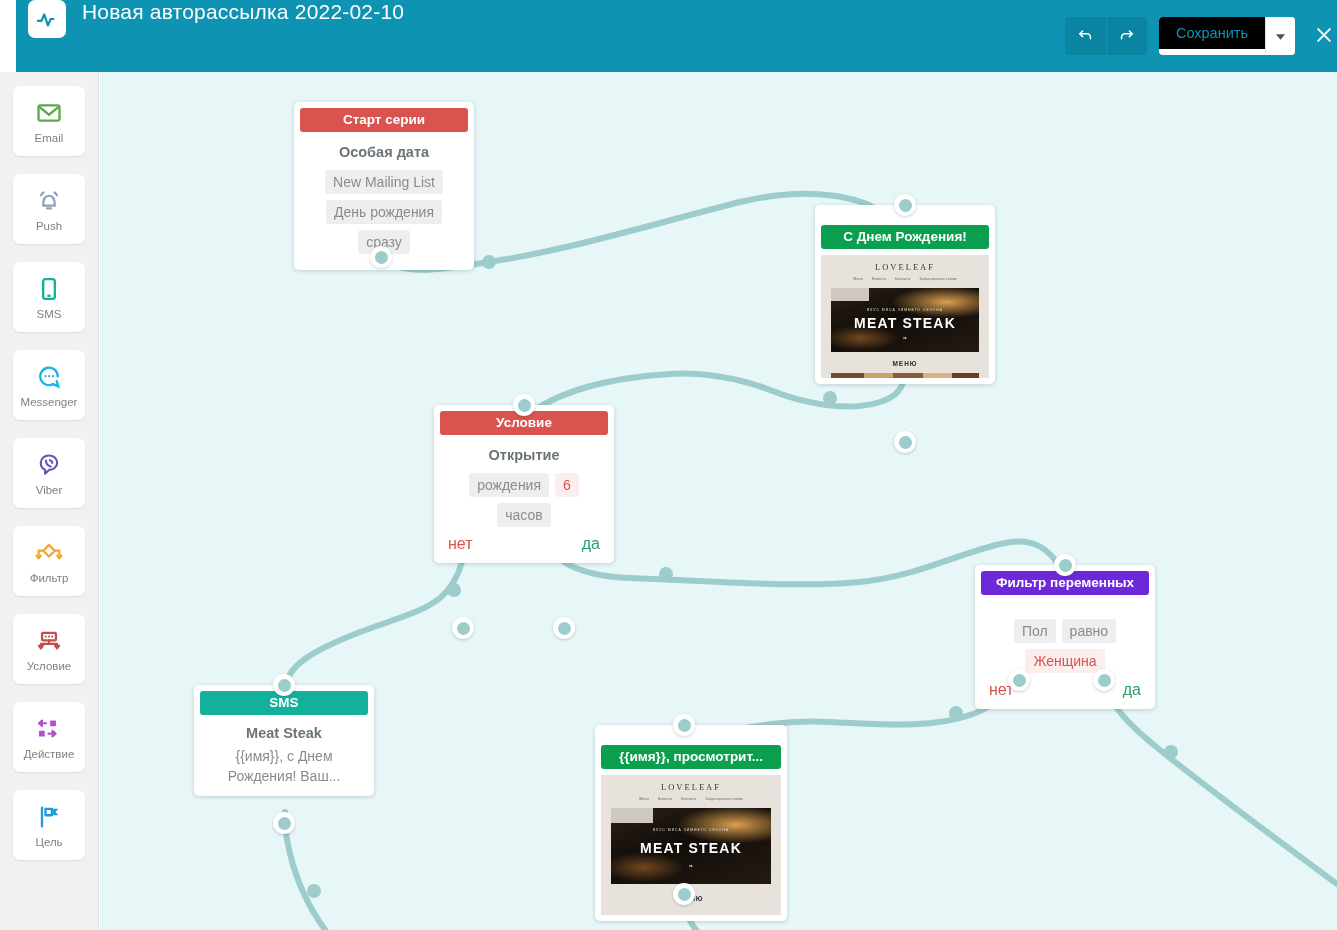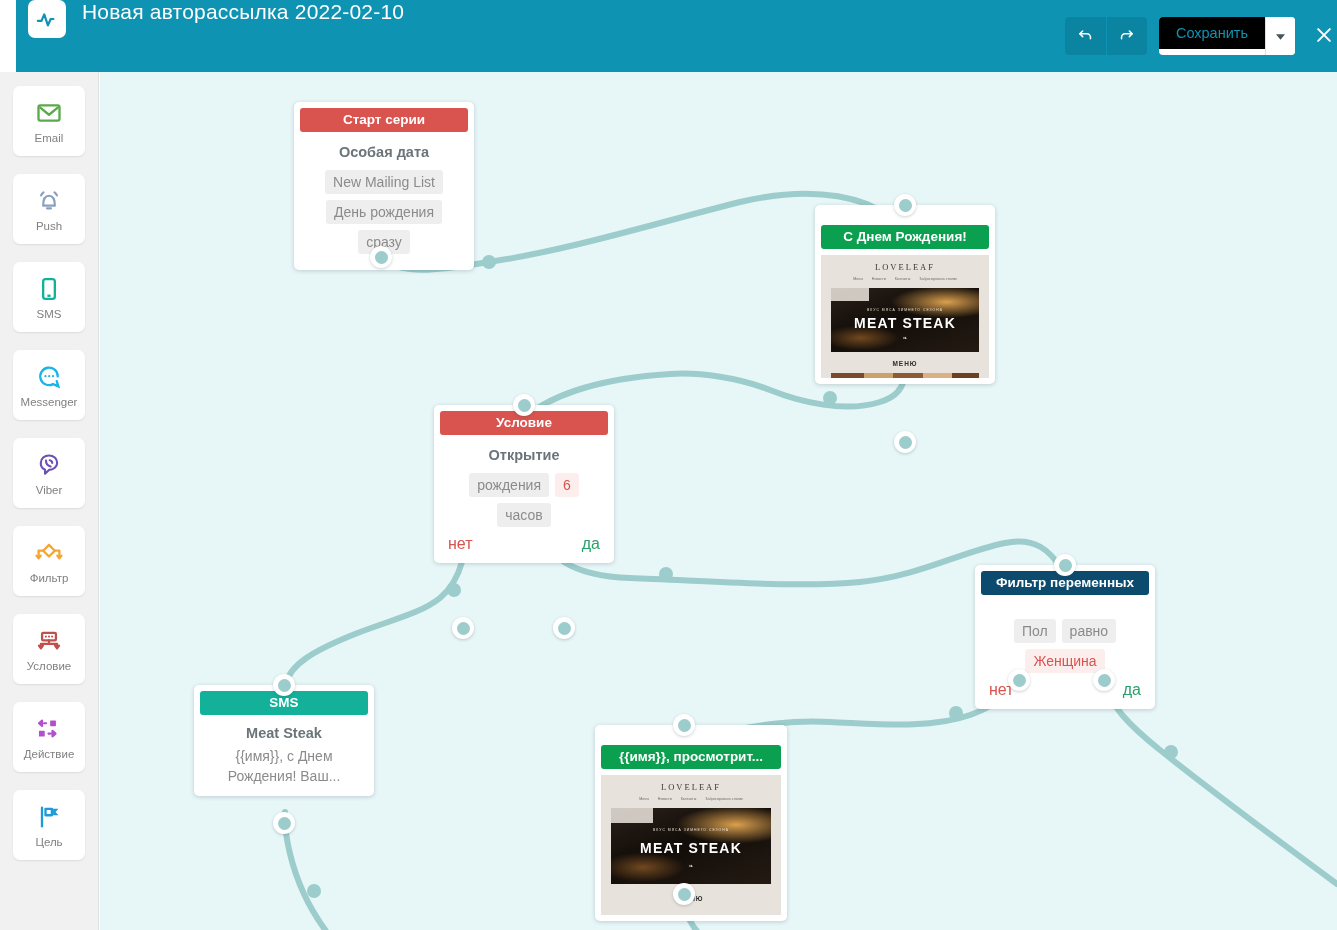--- a/index.html
+++ b/index.html
@@ -125,21 +125,21 @@
   .node-head {
     color: #fff; font-size: 13.5px; font-weight: bold;
     text-align: center; line-height: 24px; height: 24px;
     border-radius: 3px; margin: 6px 6px 0 6px;
     white-space: nowrap; overflow: hidden; text-overflow: ellipsis;
     padding: 0 6px;
   }
   .head-red   { background: #d9534f; }
   .head-green { background: #0aa04f; margin-top: 20px; }
   .head-teal  { background: #14b19a; }
-  .head-orange{ background: #0c4a6e; }
+  .head-orange{ background: #6d28d9; }
 
   .node-body { padding: 10px 10px 10px 10px; text-align: center; }
   .node-sub {
     font-size: 14.5px; color: #6b7579; font-weight: bold;
     line-height: 20px; margin-bottom: 8px;
   }
   .chiprow { display: flex; justify-content: center; gap: 6px; margin-bottom: 6px; flex-wrap: wrap; }
   .chip {
     background: #eeeeee; color: #8b8b8b; font-size: 14px;
     padding: 2px 8px; border-radius: 3px; line-height: 20px;

